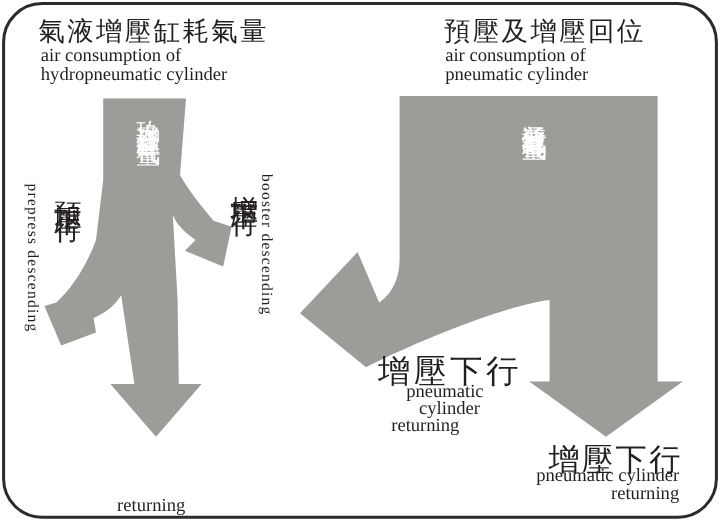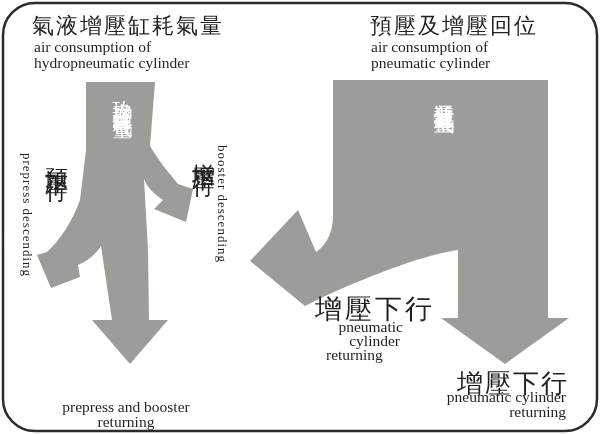--- a/index.html
+++ b/index.html
@@ -74,21 +74,20 @@
   <div class="abs v-zh arrow-white-text" style="left:110px;top:84px;">玖容增压缸耗气量</div>
 
   <div class="abs v-zh arrow-white-text" style="left:430px;top:86px;font-size:21px;letter-spacing:2px;">普通气缸耗气量</div>
 
   <div class="abs v-en" style="left:19px;top:153px;">prepress descending</div>
   <div class="abs v-zh" style="left:42px;top:150px;font-size:23px;letter-spacing:4px;color:#231f20;">預壓下行</div>
 
   <div class="abs v-zh" style="left:189px;top:145px;font-size:23px;letter-spacing:4px;color:#231f20;">增壓下行</div>
   <div class="abs v-en" style="left:214px;top:145px;">booster descending</div>
 
-  <div class="abs en-serif center" style="left:36px;top:399px;width:180px;">prepress and booster</div>
   <div class="abs en-serif center" style="left:36px;top:414px;width:180px;">returning</div>
 
   <div class="abs zh-big" style="left:315px;top:291px;font-size:27px;letter-spacing:3px;">增壓下行</div>
   <div class="abs en-serif right" style="left:300px;top:334px;width:100px;line-height:13.5px;">cylinder</div>
   <div class="abs en-serif right" style="left:300px;top:320px;width:103px;line-height:13.5px;">pneumatic</div>
   <div class="abs en-serif" style="left:326px;top:348px;line-height:13.5px;">returning</div>
 
   <div class="abs zh-big" style="left:457px;top:366px;font-size:26px;">增壓下行</div>
   <div class="abs en-serif right" style="left:406px;top:390px;width:160px;line-height:14.5px;">pneumatic cylinder</div>
   <div class="abs en-serif right" style="left:406px;top:405px;width:160px;line-height:14.5px;">returning</div>

